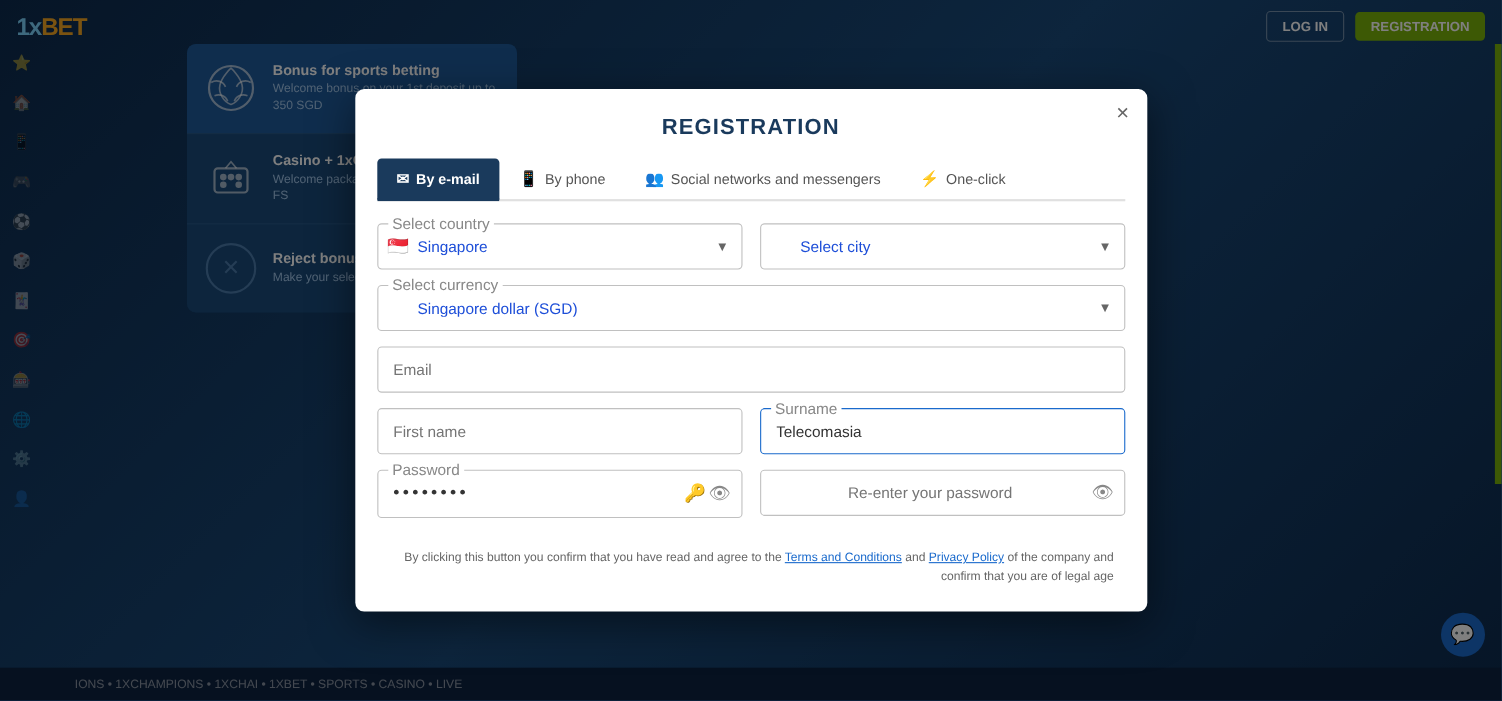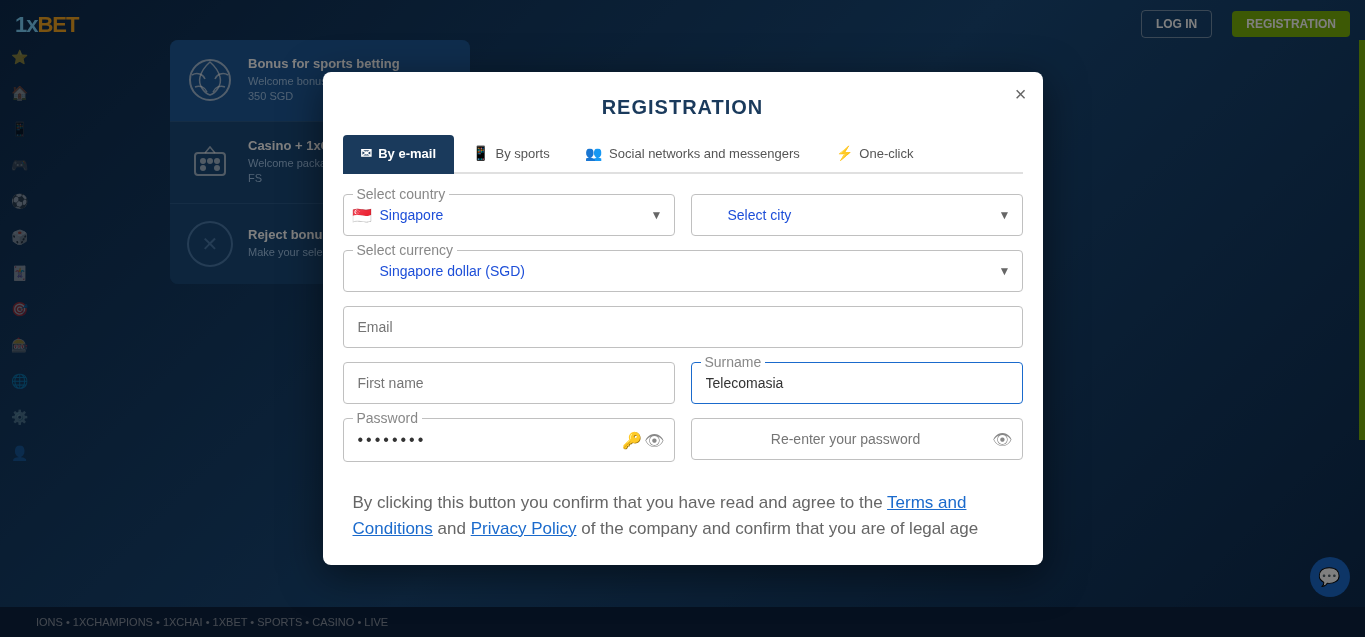--- a/index.html
+++ b/index.html
@@ -300,42 +300,42 @@
       width: 100%;
       padding: 14px;
       font-size: 15px;
       font-weight: 700;
       cursor: pointer;
       letter-spacing: 1px;
     }
 
     
     .modal-footer-text {
-      text-align: left;
-      font-size: 17px;
+      text-align: right;
+      font-size: 11px;
       color: #666;
       padding: 14px 30px 0;
       line-height: 1.5;
     }
 
     .modal-footer-text a {
       color: #1a6acc;
     }
 
     
     .bottom-bar {
       position: absolute;
       bottom: 0;
       left: 0;
       right: 0;
       height: 30px;
       background: #0d2240;
       display: flex;
       align-items: center;
-      padding: 0 36px;
+      padding: 0 68px;
       gap: 20px;
       z-index: 1;
       overflow: hidden;
     }
 
     .bottom-bar-text {
       color: rgba(255,255,255,0.5);
       font-size: 11px;
       white-space: nowrap;
     }
@@ -363,21 +363,21 @@
       cursor: pointer;
     }
 
     
     .header-right {
       position: absolute;
       top: 10px;
       right: 15px;
       display: flex;
       align-items: center;
-      gap: 20px;
+      gap: 10px;
       z-index: 1;
     }
 
     .header-btn {
       padding: 6px 14px;
       border-radius: 4px;
       font-size: 12px;
       font-weight: 700;
       cursor: pointer;
       border: none;
@@ -523,21 +523,21 @@
       <button class="modal-close">×</button>
     </div>
 
     <div class="tabs">
       <button class="tab active">
         <span class="tab-icon">✉</span>
         <span>By e-mail</span>
       </button>
       <button class="tab">
         <span class="tab-icon">📱</span>
-        <span>By sports</span>
+        <span>By phone</span>
       </button>
       <button class="tab">
         <span class="tab-icon">👥</span>
         <span>Social networks and messengers</span>
       </button>
       <button class="tab">
         <span class="tab-icon">⚡</span>
         <span>One-click</span>
       </button>
     </div>

